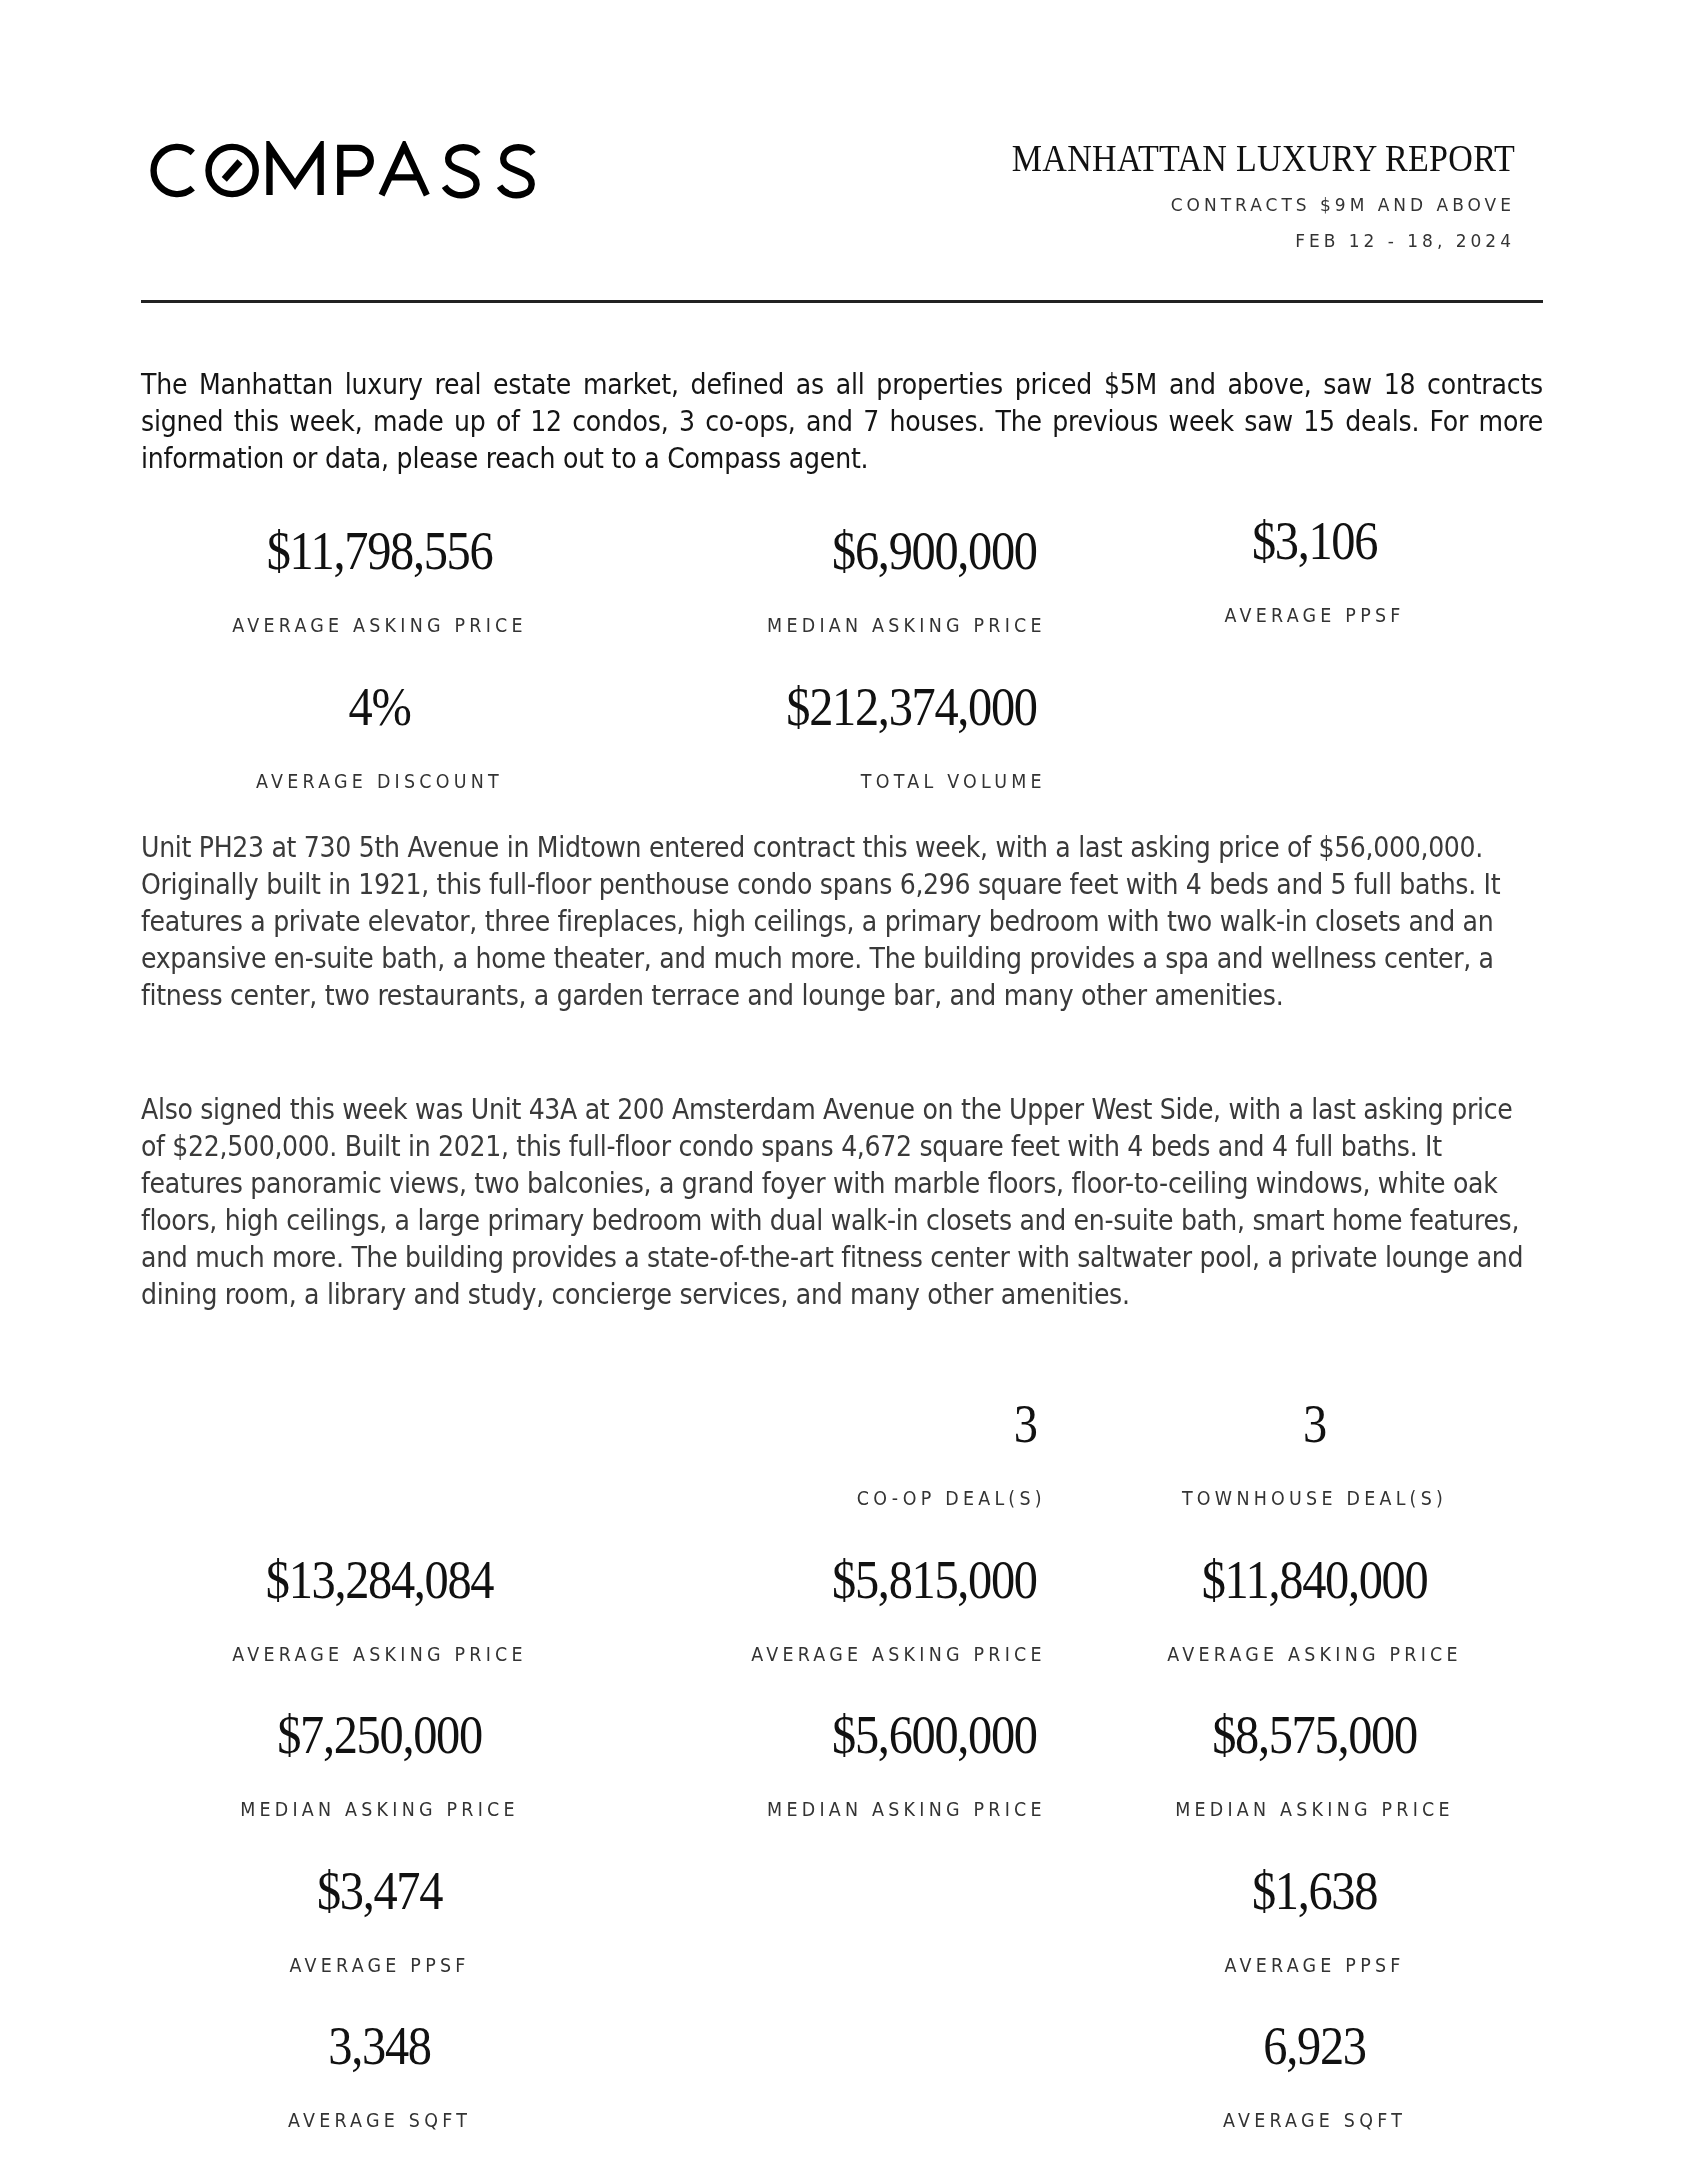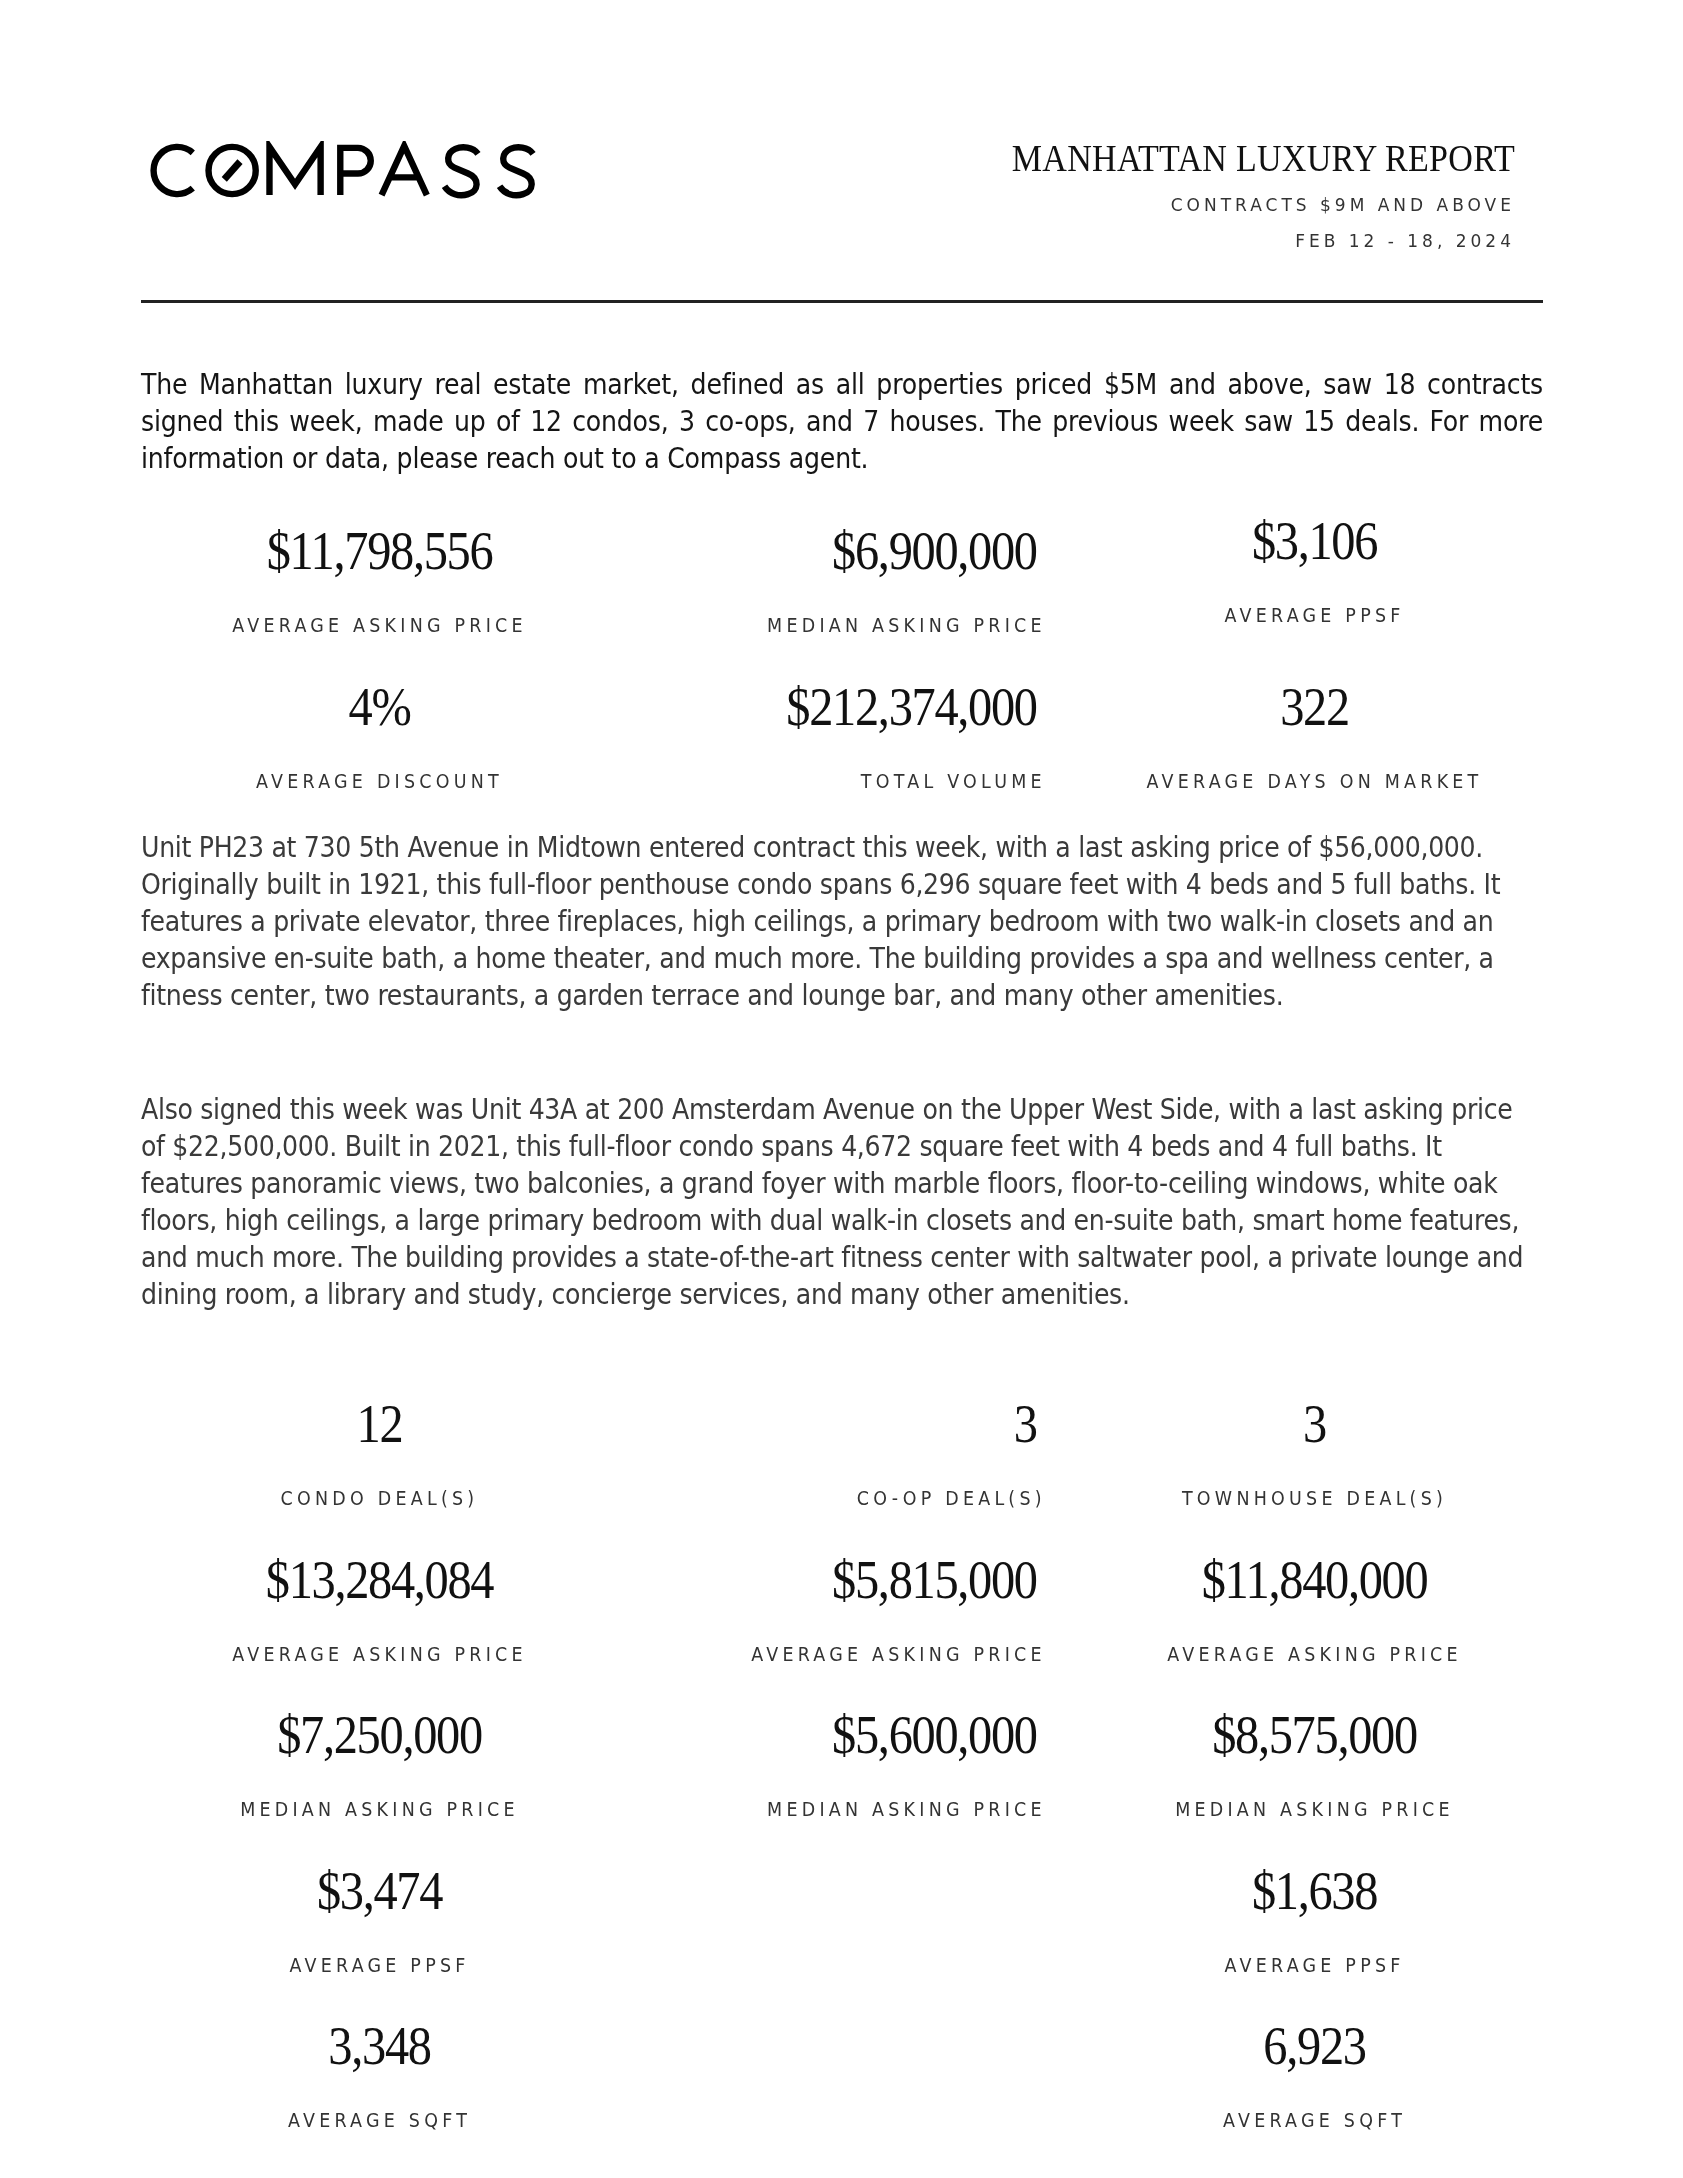--- a/index.html
+++ b/index.html
@@ -75,32 +75,24 @@
     <div class="lbl">AVERAGE PPSF</div>
   </div>
   <div class="stat c1" style="top:639px">
     <div class="val">4%</div>
     <div class="lbl">AVERAGE DISCOUNT</div>
   </div>
   <div class="stat c2" style="top:639px">
     <div class="val">$212,374,000</div>
     <div class="lbl">TOTAL VOLUME</div>
   </div>
-  <div class="stat c3" style="top:639px">
-    <div class="val">322</div>
-    <div class="lbl">AVERAGE DAYS ON MARKET</div>
-  </div>
 
   <p class="para p1" style="margin:0">Unit PH23 at 730 5th Avenue in Midtown entered contract this week, with a last asking price of $56,000,000. Originally built in 1921, this full-floor penthouse condo spans 6,296 square feet with 4 beds and 5 full baths. It features a private elevator, three fireplaces, high ceilings, a primary bedroom with two walk-in closets and an expansive en-suite bath, a home theater, and much more. The building provides a spa and wellness center, a fitness center, two restaurants, a garden terrace and lounge bar, and many other amenities.</p>
   <p class="para p2" style="margin:0">Also signed this week was Unit 43A at 200 Amsterdam Avenue on the Upper West Side, with a last asking price of $22,500,000. Built in 2021, this full-floor condo spans 4,672 square feet with 4 beds and 4 full baths. It features panoramic views, two balconies, a grand foyer with marble floors, floor-to-ceiling windows, white oak floors, high ceilings, a large primary bedroom with dual walk-in closets and en-suite bath, smart home features, and much more. The building provides a state-of-the-art fitness center with saltwater pool, a private lounge and dining room, a library and study, concierge services, and many other amenities.</p>
 
-  <div class="stat c1" style="top:1356px">
-    <div class="val">12</div>
-    <div class="lbl">CONDO DEAL(S)</div>
-  </div>
   <div class="stat c1" style="top:1512px">
     <div class="val">$13,284,084</div>
     <div class="lbl">AVERAGE ASKING PRICE</div>
   </div>
   <div class="stat c1" style="top:1667px">
     <div class="val">$7,250,000</div>
     <div class="lbl">MEDIAN ASKING PRICE</div>
   </div>
   <div class="stat c1" style="top:1823px">
     <div class="val">$3,474</div>

